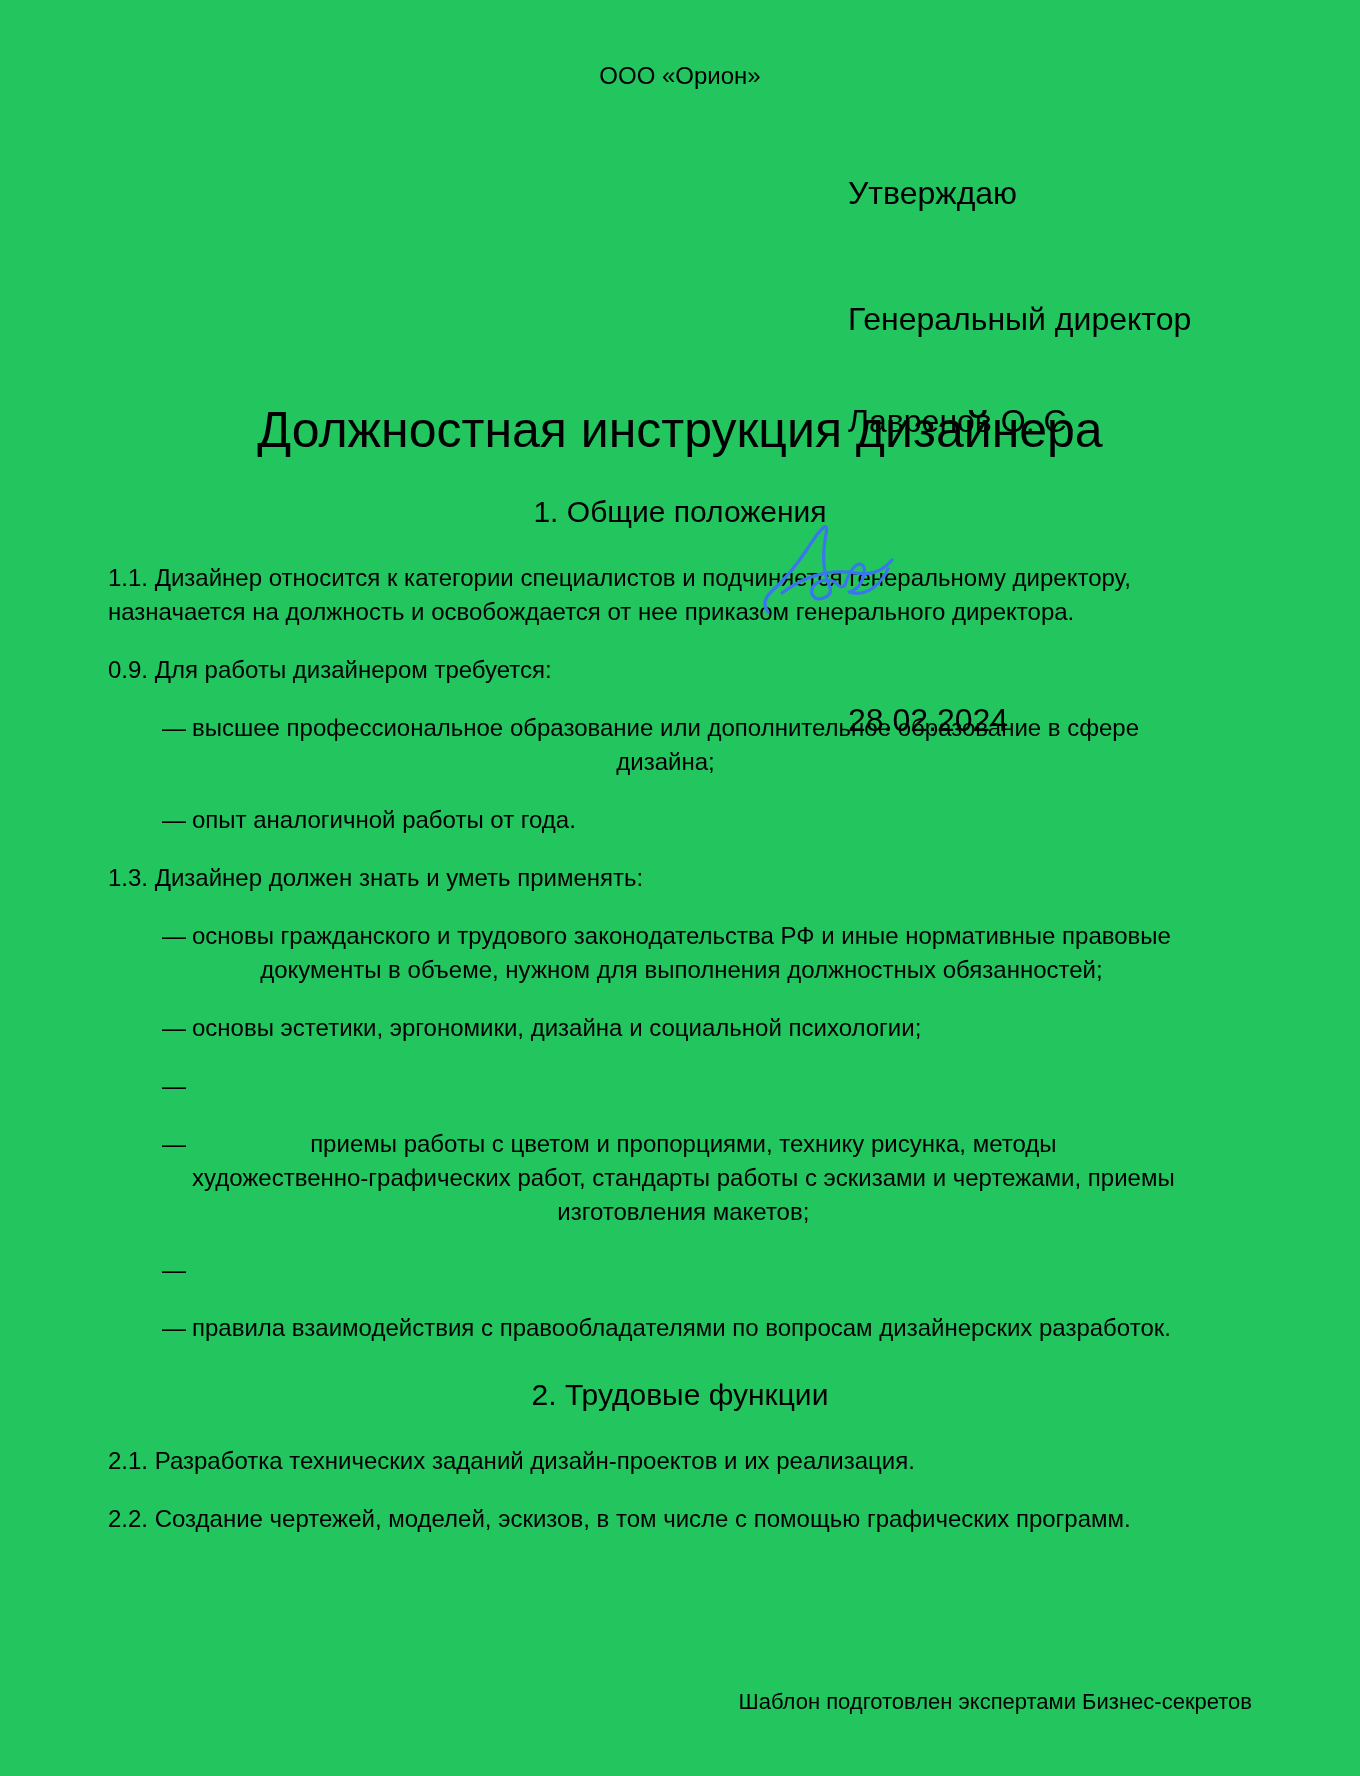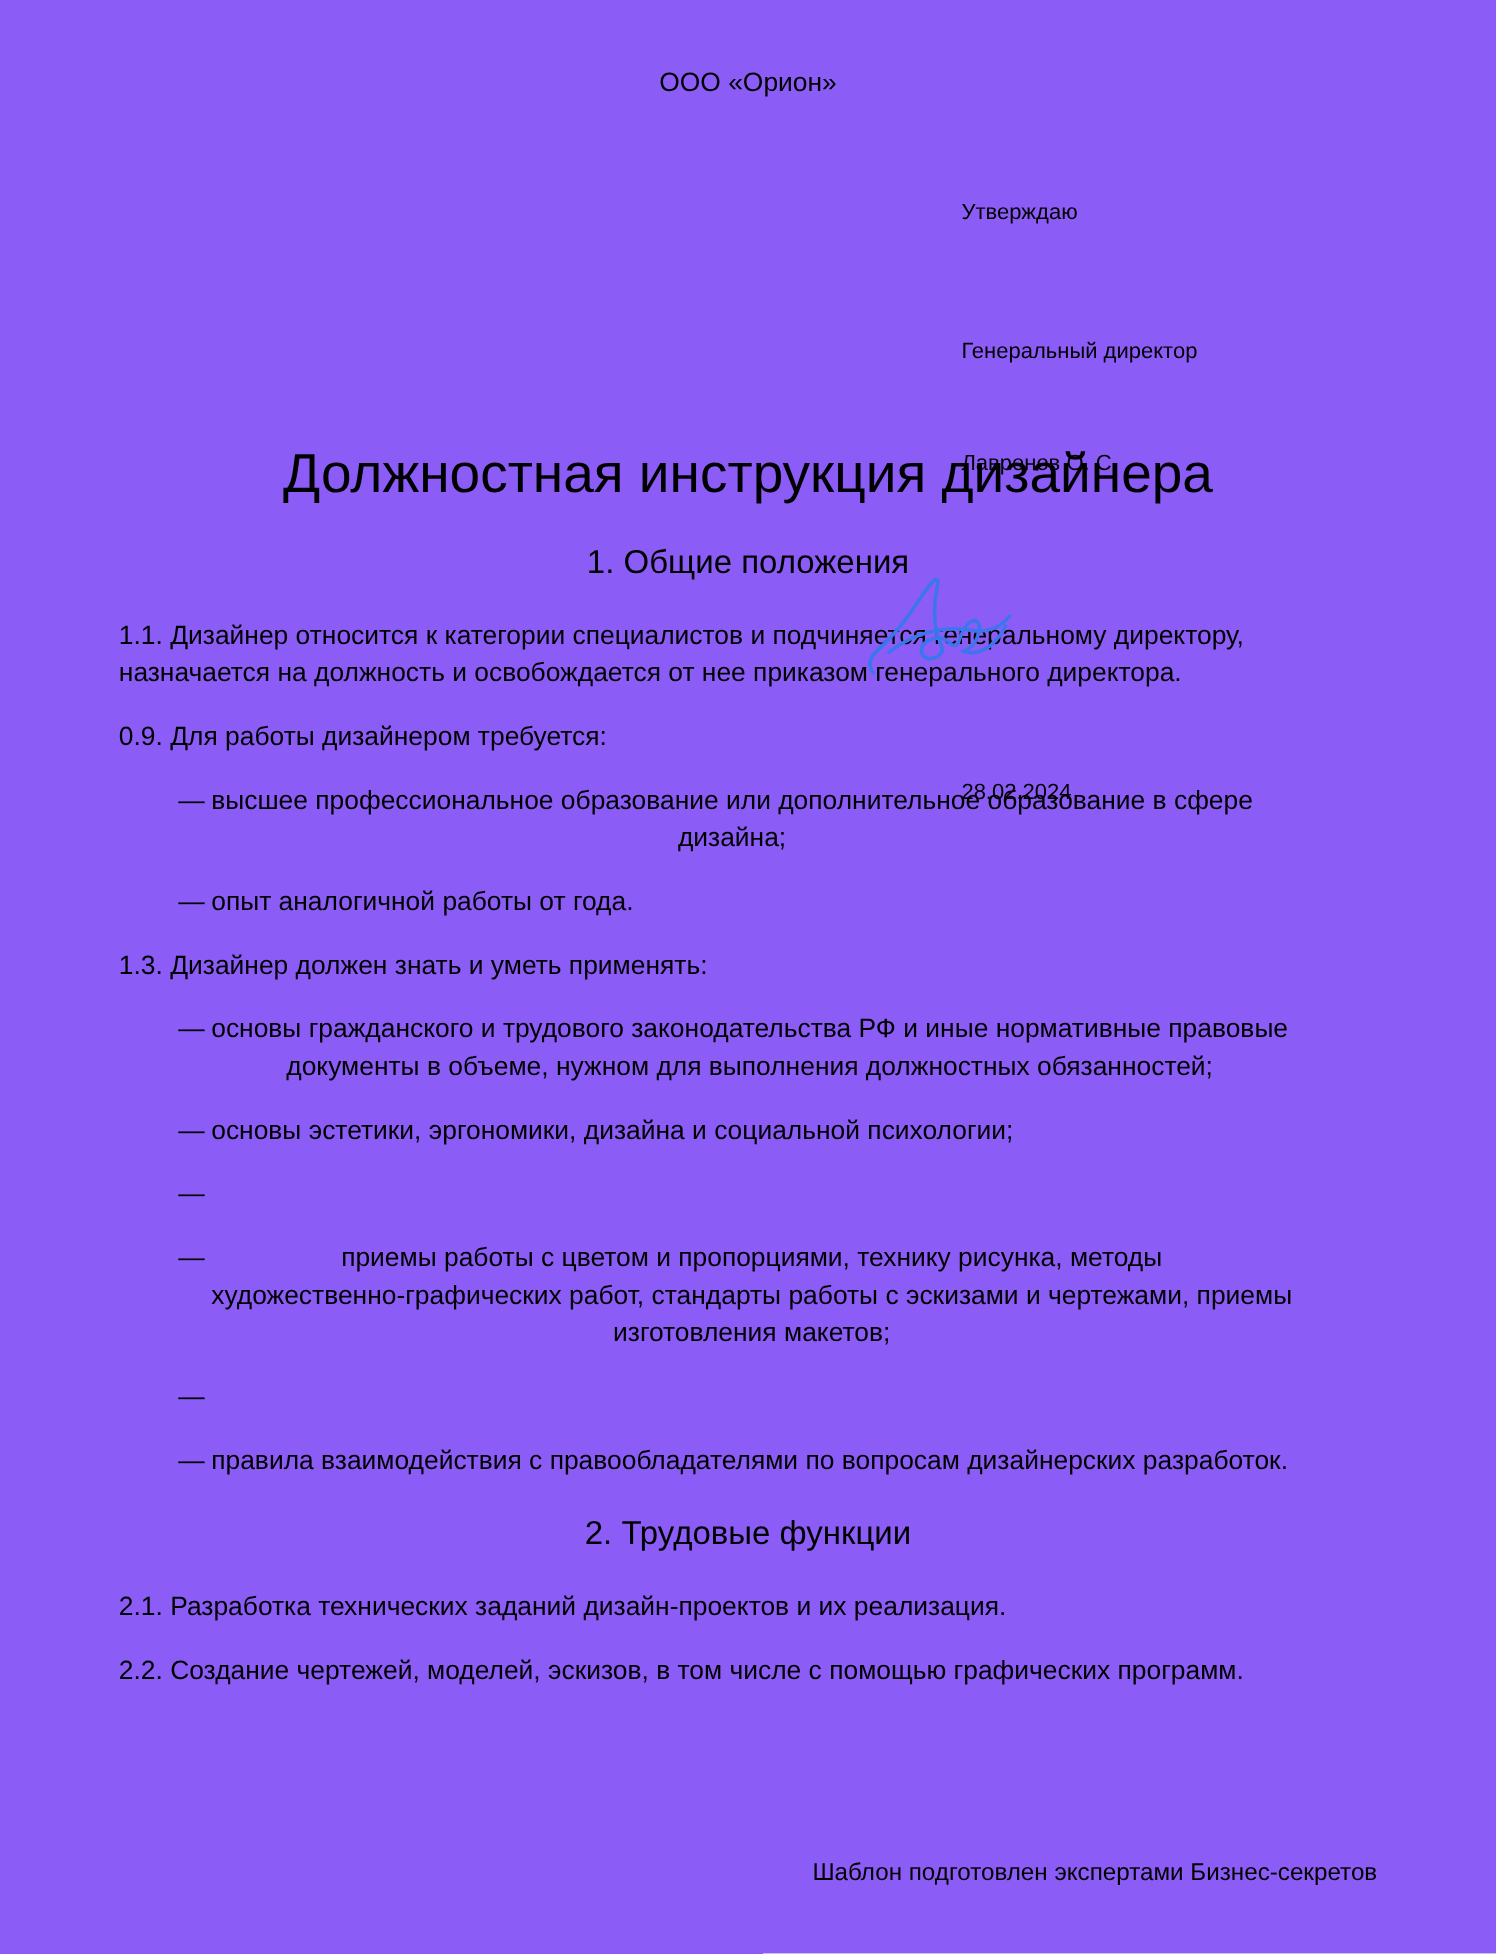--- a/index.html
+++ b/index.html
@@ -1,41 +1,41 @@
 <!DOCTYPE html>
 <html><head>
 <meta charset="utf-8">
 <style>
   html, body { margin: 0; padding: 0; background: #ffffff; }
   .page {
     position: relative;
     width: 1360px;
     height: 1776px;
     margin: 0 auto;
-    background: #8b5cf6;
+    background: #22c55e;
     font-family: "Liberation Sans", "DejaVu Sans", sans-serif;
     color: #000000;
     overflow: hidden;
     box-sizing: border-box;
     padding: 0 108px;
   }
   .header { position: relative; height: 362px; }
   .company {
     position: absolute;
     top: 60px; left: 0; right: 0;
     text-align: center;
     font-size: 24px;
     line-height: 32px;
     white-space: pre;
   }
   .approval {
     position: absolute;
-    left: 766px;
+    left: 740px;
     top: 108px;
-    font-size: 20px;
+    font-size: 32px;
     line-height: 34px;
     white-space: pre;
   }
   .approve-label { margin-bottom: 24px; }
   .approver { margin-bottom: 0; }
   .signature-wrap {
     display: block;
     margin: -18px 0 -16px -90px;
     width: 210px;
     height: 95px;

